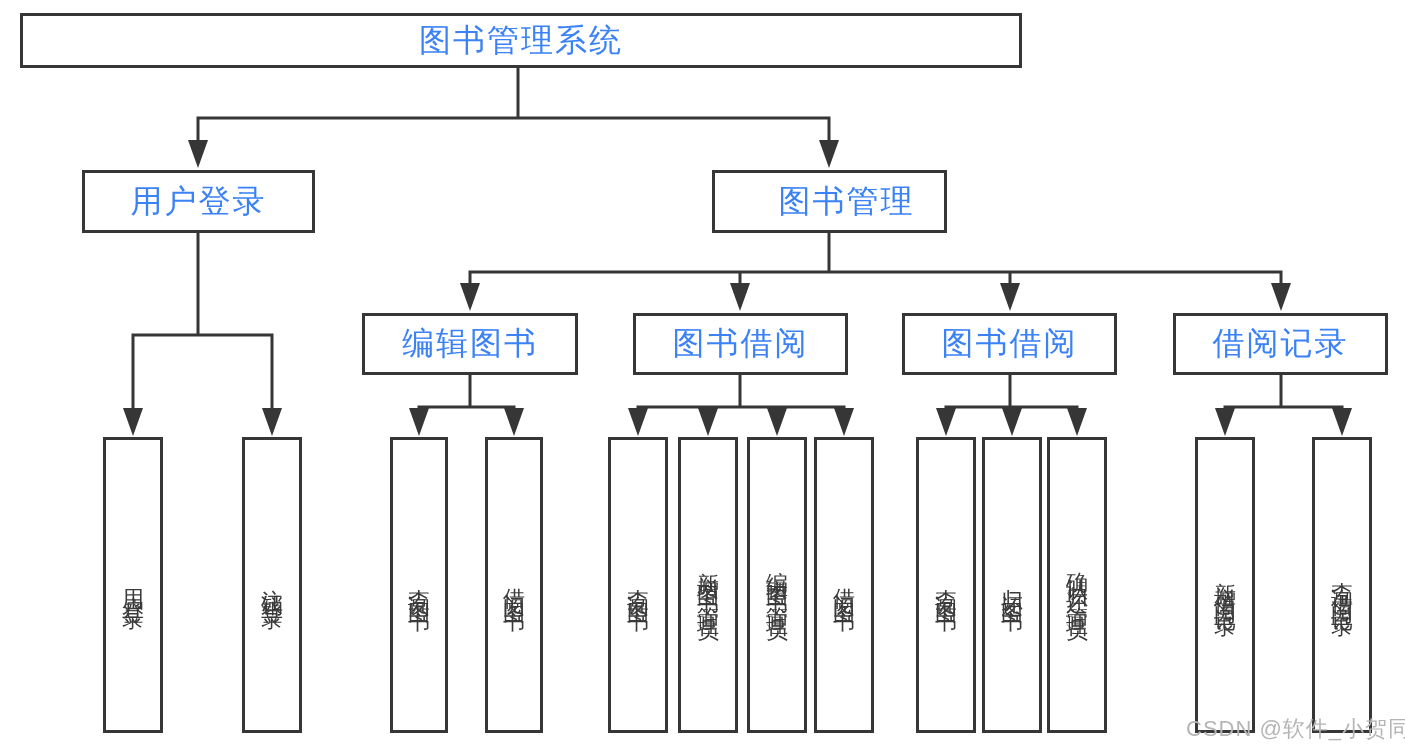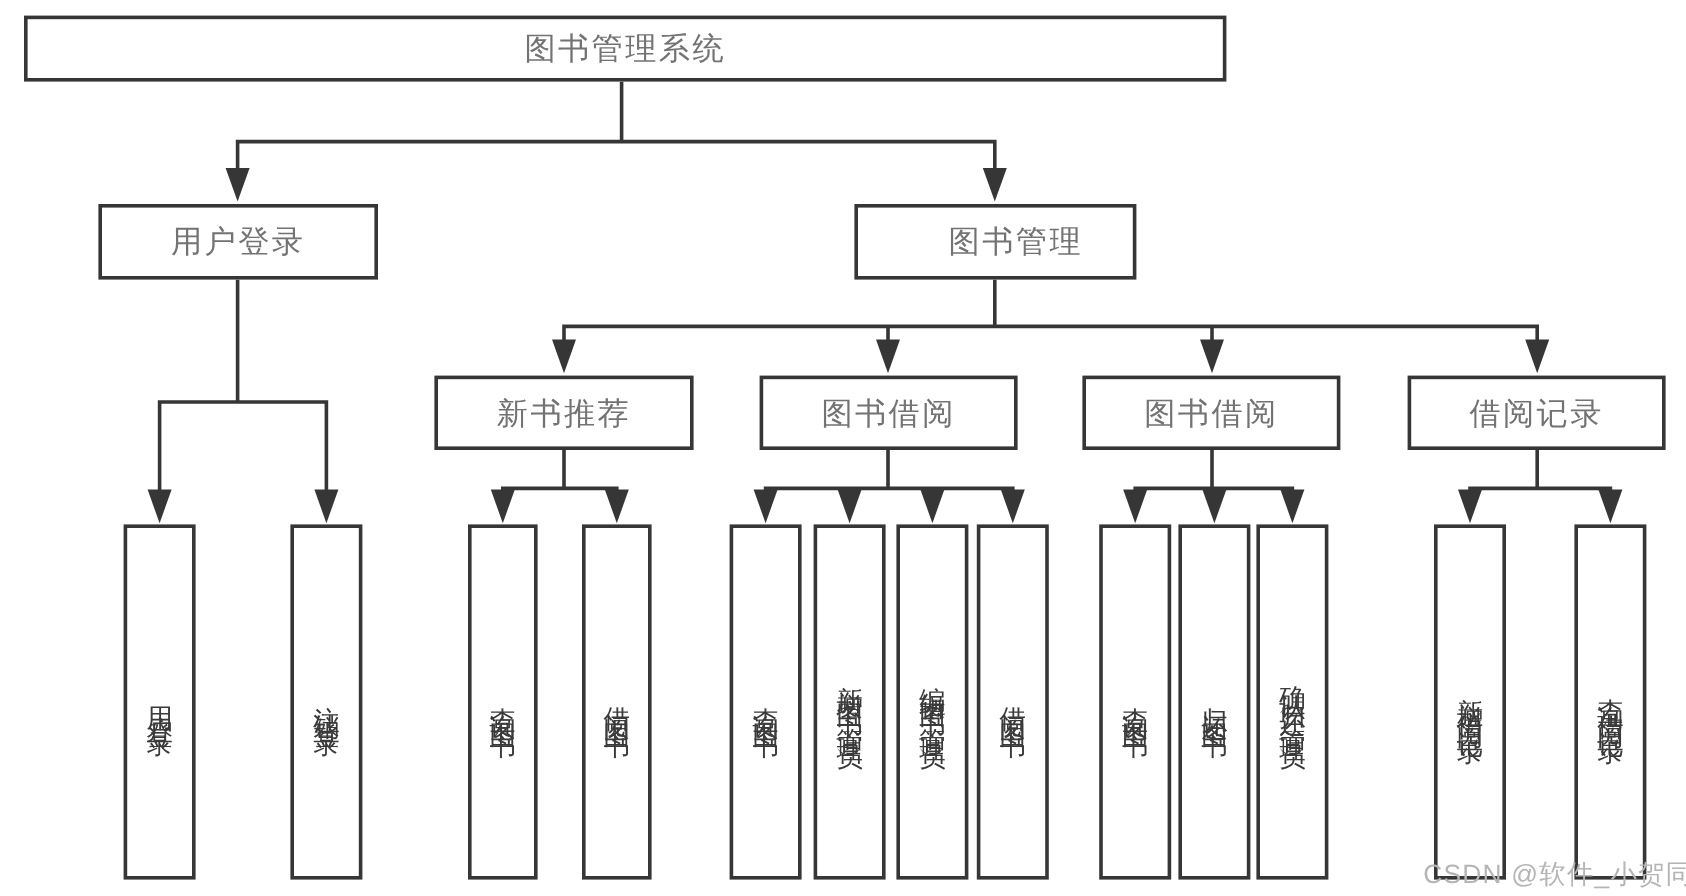--- a/index.html
+++ b/index.html
@@ -15,23 +15,23 @@
   .node{
     position:absolute;
     box-sizing:border-box;
     border:3px solid #363636;
     background:#ffffff;
     display:flex;
     align-items:center;
     justify-content:center;
   }
   .node.h span{
-    font-size:26px;
+    font-size:32px;
     letter-spacing:2px;
-    color:#737373;
+    color:#3b82f6;
     white-space:nowrap;
   }
   .node.v span{
     writing-mode:vertical-rl;
     font-size:22px;
     letter-spacing:7px;
     color:#3a3a3a;
     line-height:1;
   }
   svg.wires{
@@ -129,21 +129,21 @@
   </div>
 
   <div class="node h" id="n-l2a">
     <span>用户登录</span>
   </div>
   <div class="node h" id="n-l2b">
     <span>图书管理</span>
   </div>
 
   <div class="node h" id="n-l3a">
-    <span>新书推荐</span>
+    <span>编辑图书</span>
   </div>
   <div class="node h" id="n-l3b">
     <span>图书借阅</span>
   </div>
   <div class="node h" id="n-l3c">
     <span>图书借阅</span>
   </div>
   <div class="node h" id="n-l3d">
     <span>借阅记录</span>
   </div>

